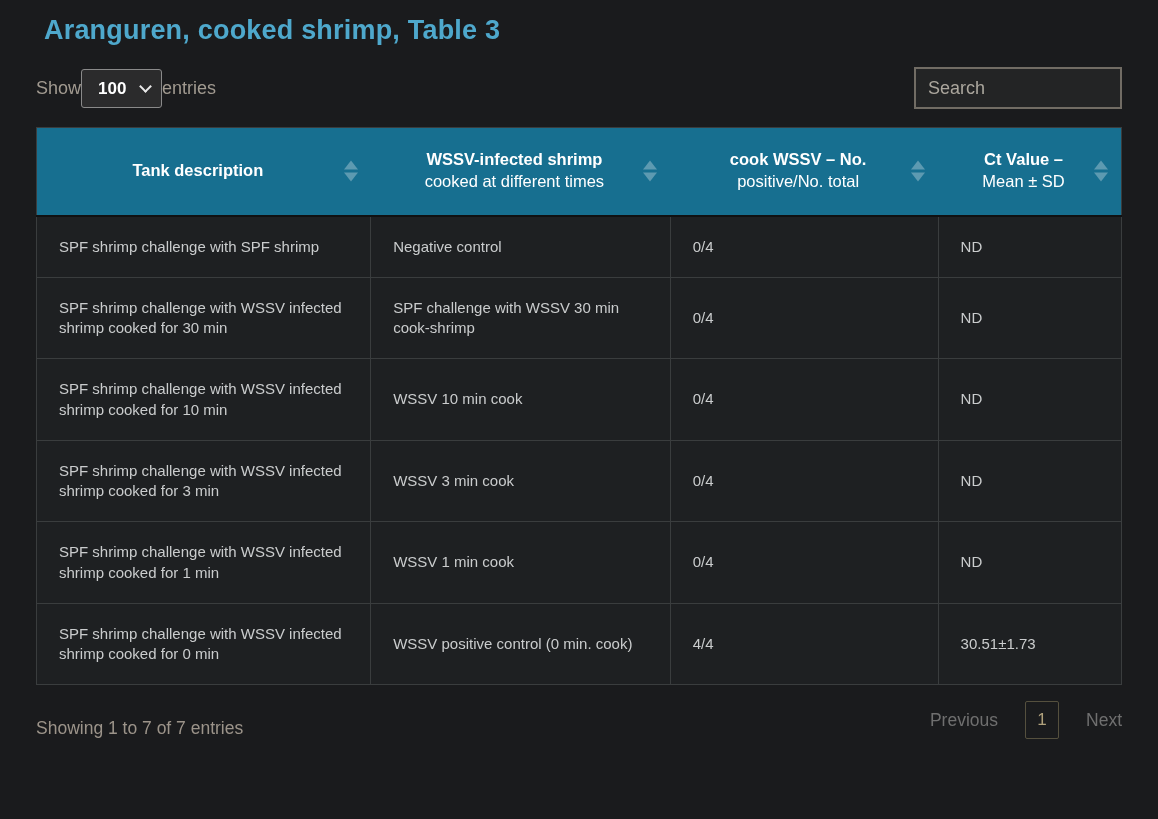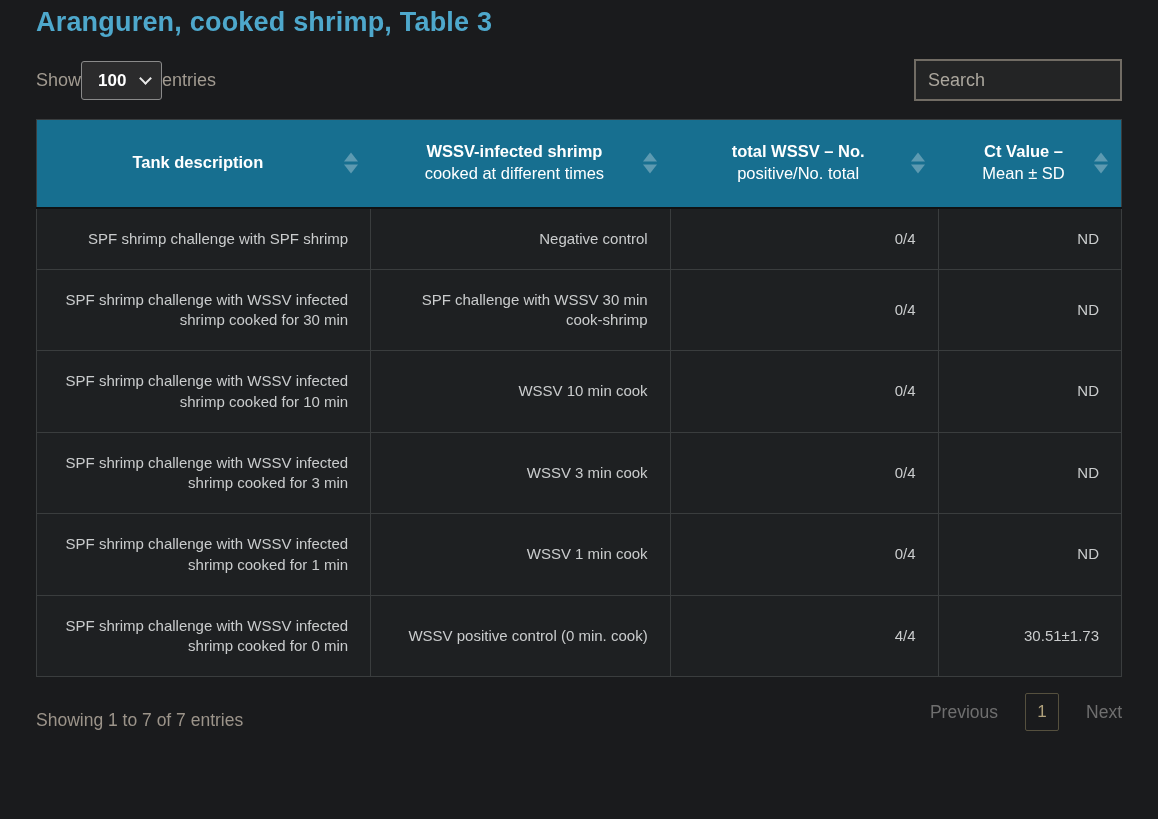--- a/index.html
+++ b/index.html
@@ -24,21 +24,21 @@
   body {
     width: 1158px;
     height: 819px;
     background: var(--page-bg);
     font-family: "Liberation Sans", sans-serif;
     overflow: hidden;
     padding: 0 36px;
   }
 
   .page-title {
-    margin: 0;
+    margin: 8px;
     padding-top: 7px;
     font-size: 27px;
     font-weight: bold;
     letter-spacing: 0.2px;
     color: var(--accent);
   }
 
   .controls-row {
     margin-top: 21px;
     display: flex;
@@ -125,21 +125,21 @@
     gap: 3px;
   }
   .arr { display: block; width: 0; height: 0; border-left: 7px solid transparent; border-right: 7px solid transparent; }
   .arr.up   { border-bottom: 9px solid rgba(255,255,255,0.30); }
   .arr.down { border-top:    9px solid rgba(255,255,255,0.30); }
 
   tbody td {
     background: var(--cell-bg);
     color: var(--body-text);
     border: 1px solid var(--border);
-    text-align: right;
+    text-align: left;
     vertical-align: middle;
     font-size: 15px;
     line-height: 1.35;
     padding: 20px 22px;
   }
 
   .footer-row {
     margin-top: 16px;
     display: flex;
     justify-content: space-between;
@@ -204,21 +204,21 @@
             <span class="th-line1">WSSV-infected shrimp</span>
             <span class="th-line2">cooked at different times</span>
           </div>
           <span class="sort-arrows">
             <i class="arr up"></i>
             <i class="arr down"></i>
           </span>
         </th>
         <th class="col3">
           <div>
-            <span class="th-line1">total WSSV – No.</span>
+            <span class="th-line1">cook WSSV – No.</span>
             <span class="th-line2">positive/No. total</span>
           </div>
           <span class="sort-arrows">
             <i class="arr up"></i>
             <i class="arr down"></i>
           </span>
         </th>
         <th class="col4">
           <div>
             <span class="th-line1">Ct Value –</span>

